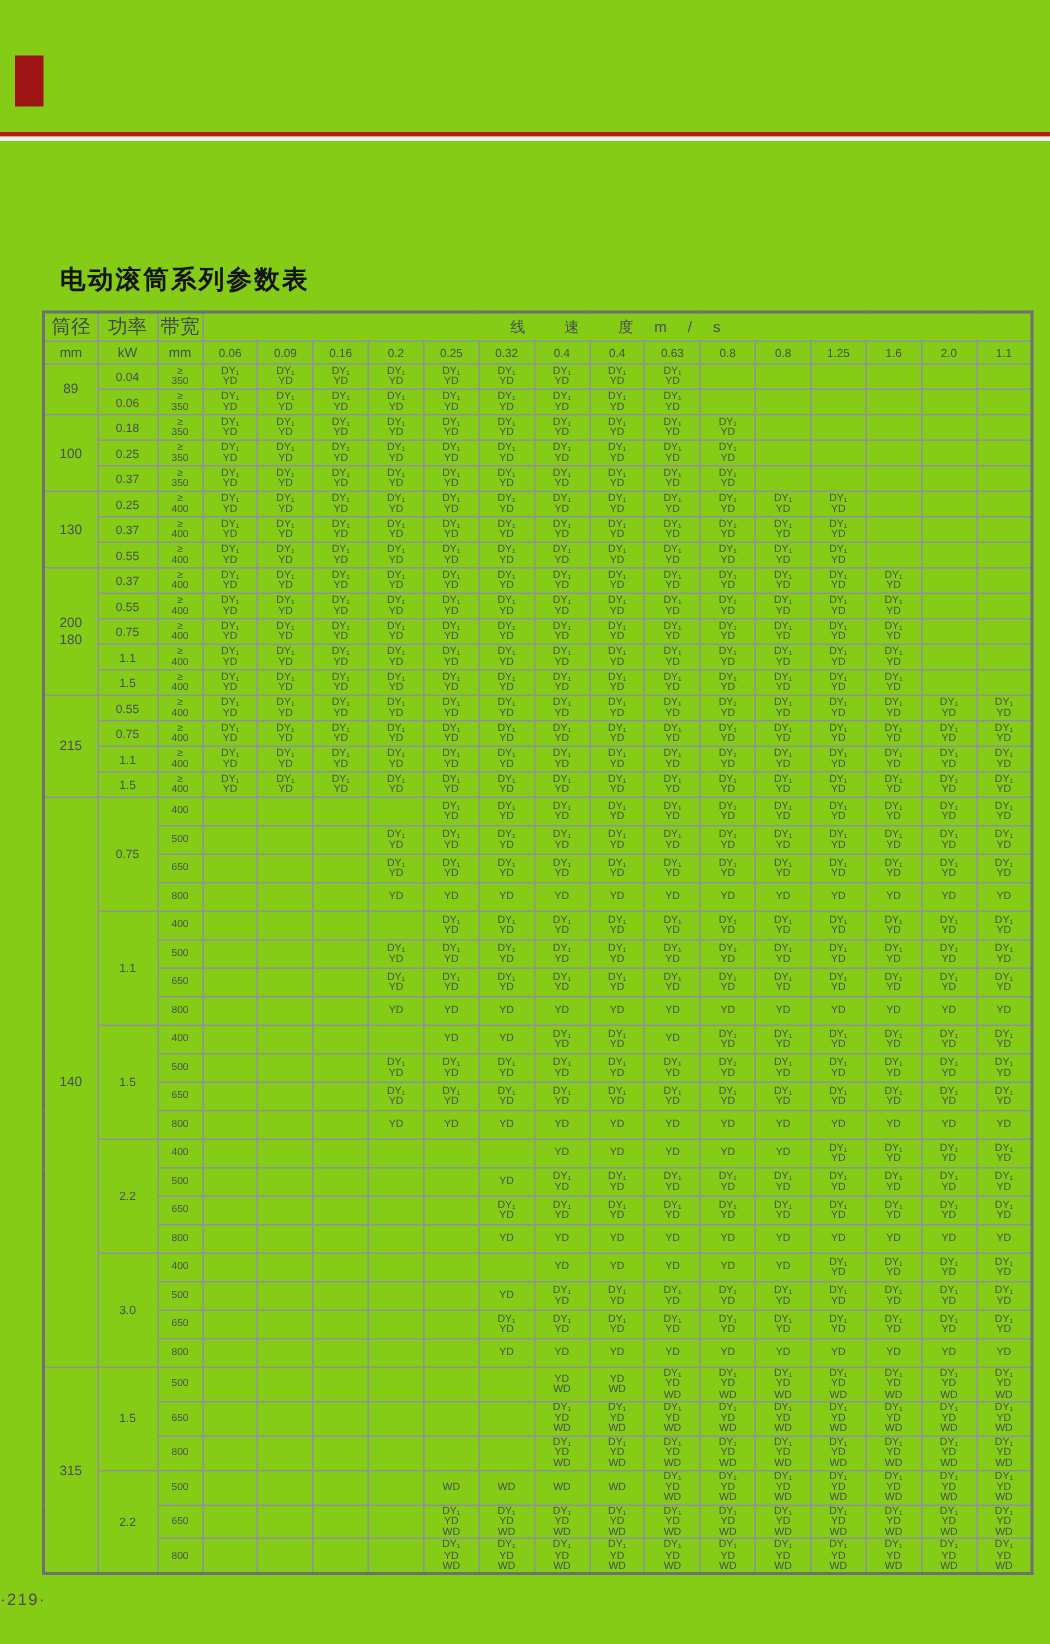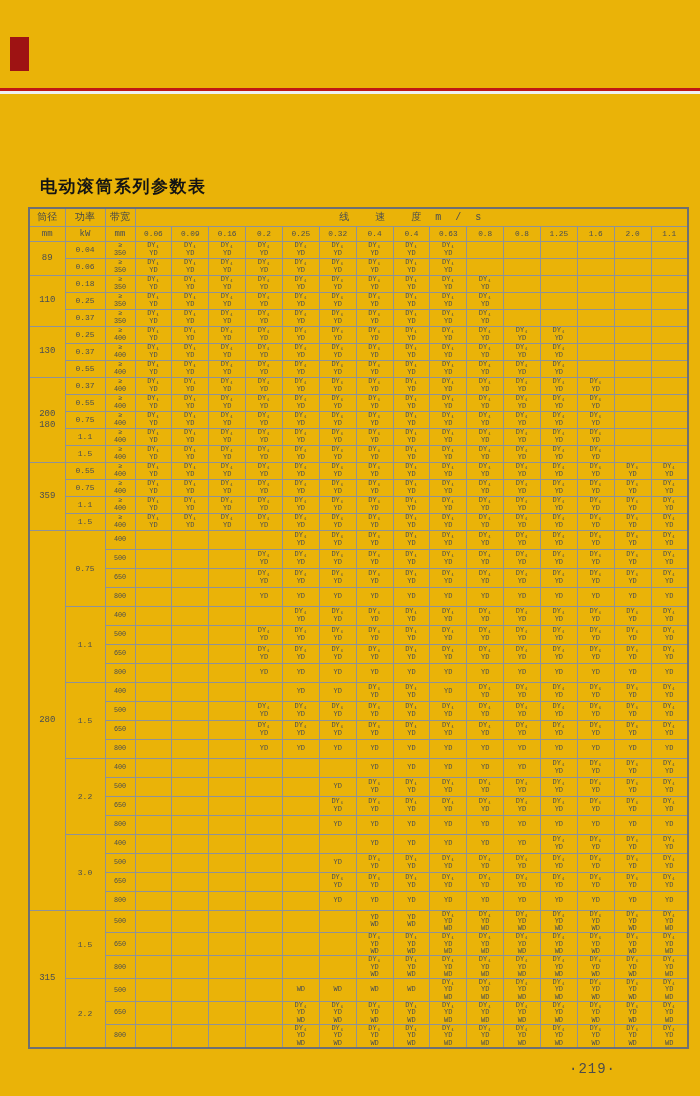--- a/index.html
+++ b/index.html
@@ -1,45 +1,45 @@
 <!DOCTYPE html>
 <html><head>
 <meta charset="utf-8">
 <style>
   html,body{margin:0;padding:0;background:#fff;}
-  .page{position:relative;width:700px;height:1096px;background:#eab308;overflow:hidden;
-        font-family:Liberation Mono, monospace;}
+  .page{position:relative;width:700px;height:1096px;background:#84cc16;overflow:hidden;
+        font-family:Liberation Sans, sans-serif;}
   .red-box{position:absolute;left:10px;top:37px;width:19px;height:34px;background:#9e1313;}
   .red-rule{position:absolute;left:0;top:88px;width:700px;height:3px;background:#c01616;}
   .rule-shadow{position:absolute;left:0;top:91px;width:700px;height:3px;background:#eef0f2;}
   .title{position:absolute;left:40px;top:175px;font-size:17px;font-weight:bold;color:#141414;
          letter-spacing:1.5px;}
   table.params{position:absolute;left:28px;top:207px;width:661px;border-collapse:collapse;
          table-layout:fixed;color:#4a4e52;border:2px solid #6d7074;}
   table.params th,table.params td{border:1px solid #8f9296;padding:0;text-align:center;
          vertical-align:middle;overflow:hidden;font-weight:normal;}
   tr.gtop>td,tr.gtop>th{border-top:1.6px solid #717478;}
   tr.stop>td{border-top:1.4px solid #7c7f83;}
   tr.hr1{height:18px;}
   tr.hr2{height:15px;}
   tr.rh-a{height:17px;}
   tr.rh-b{height:19px;}
   tr.rh-c{height:22px;}
-  th.chh{font-size:10px;color:#43474b;}
+  th.chh{font-size:13px;color:#43474b;}
   th.unit{font-size:9px;}
   th.sptitle{font-size:10px;letter-spacing:2px;}
   th.sp{font-size:7.8px;}
   td.dcell{font-size:9px;}
   td.dcell .ln{line-height:11px;}
   td.pcell{font-size:8px;}
   td.bcell{font-size:6.8px;}
   td.bcell .ln{line-height:7.2px;}
   td.scell{font-size:7px;}
   td.scell .ln{line-height:7.3px;}
-  .pageno{position:absolute;left:0;top:1061px;width:616px;text-align:right;font-size:14px;
+  .pageno{position:absolute;left:0;top:1061px;width:616px;text-align:left;font-size:11px;
          color:#4c4c4c;letter-spacing:1px;}
 </style>
 </head>
 <body>
 
 <div class="page">
   <div class="red-box"></div>
   <div class="red-rule"></div>
   <div class="rule-shadow"></div>
   <div class="title">电动滚筒系列参数表</div>
@@ -190,21 +190,21 @@
           </td>
           <td class="scell"></td>
           <td class="scell"></td>
           <td class="scell"></td>
           <td class="scell"></td>
           <td class="scell"></td>
           <td class="scell"></td>
         </tr>
         <tr class="rh-a gtop">
           <td class="dcell" rowspan="3">
-            <div class="ln">110</div>
+            <div class="ln">100</div>
           </td>
           <td class="pcell" rowspan="1">0.18</td>
           <td class="bcell">
             <div class="ln">≥</div>
             <div class="ln">350</div>
           </td>
           <td class="scell">
             <div class="ln">DY₁</div>
             <div class="ln">YD</div>
           </td>
@@ -835,21 +835,21 @@
           </td>
           <td class="scell">
             <div class="ln">DY₁</div>
             <div class="ln">YD</div>
           </td>
           <td class="scell"></td>
           <td class="scell"></td>
         </tr>
         <tr class="rh-a gtop">
           <td class="dcell" rowspan="4">
-            <div class="ln">359</div>
+            <div class="ln">215</div>
           </td>
           <td class="pcell" rowspan="1">0.55</td>
           <td class="bcell">
             <div class="ln">≥</div>
             <div class="ln">400</div>
           </td>
           <td class="scell">
             <div class="ln">DY₁</div>
             <div class="ln">YD</div>
           </td>
@@ -1106,21 +1106,21 @@
             <div class="ln">DY₁</div>
             <div class="ln">YD</div>
           </td>
           <td class="scell">
             <div class="ln">DY₁</div>
             <div class="ln">YD</div>
           </td>
         </tr>
         <tr class="rh-b gtop">
           <td class="dcell" rowspan="20">
-            <div class="ln">280</div>
+            <div class="ln">140</div>
           </td>
           <td class="pcell" rowspan="4">0.75</td>
           <td class="bcell">
             <div class="ln">400</div>
           </td>
           <td class="scell"></td>
           <td class="scell"></td>
           <td class="scell"></td>
           <td class="scell"></td>
           <td class="scell">

